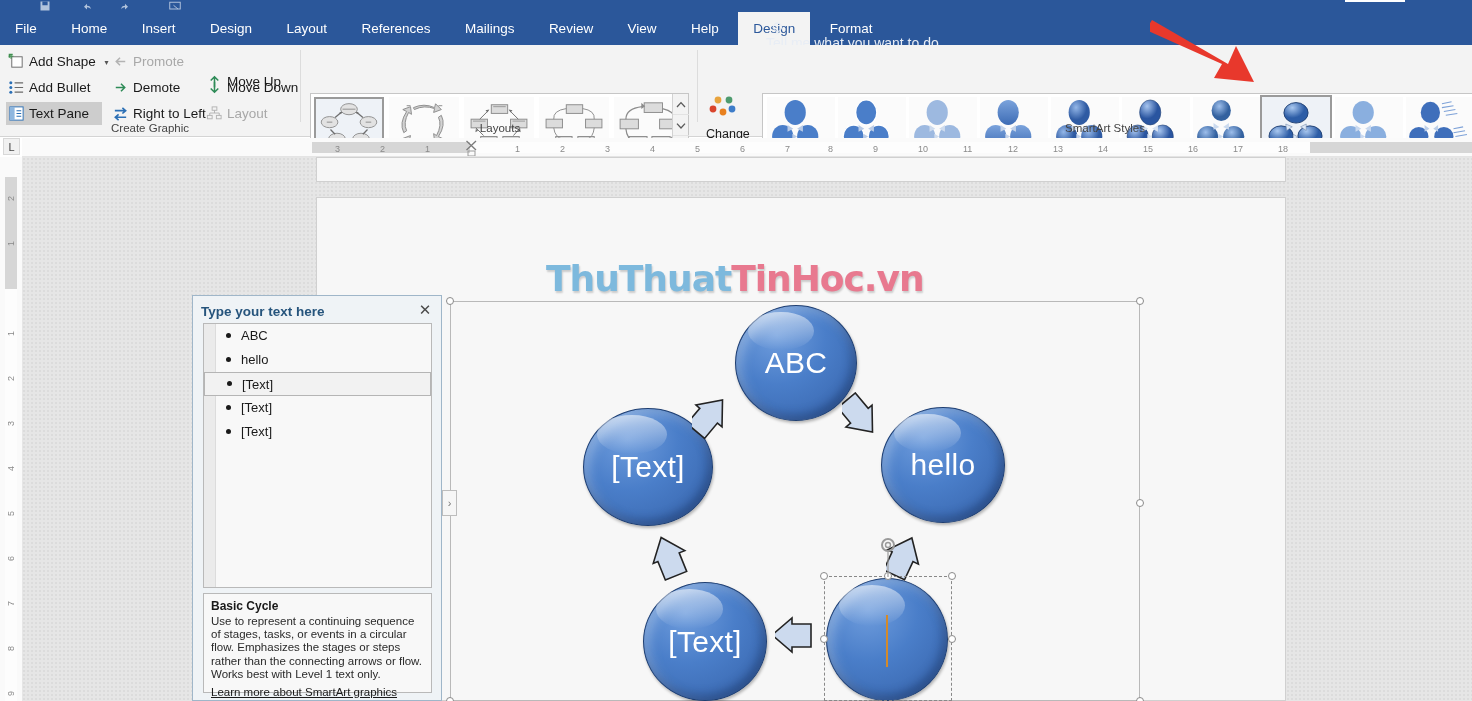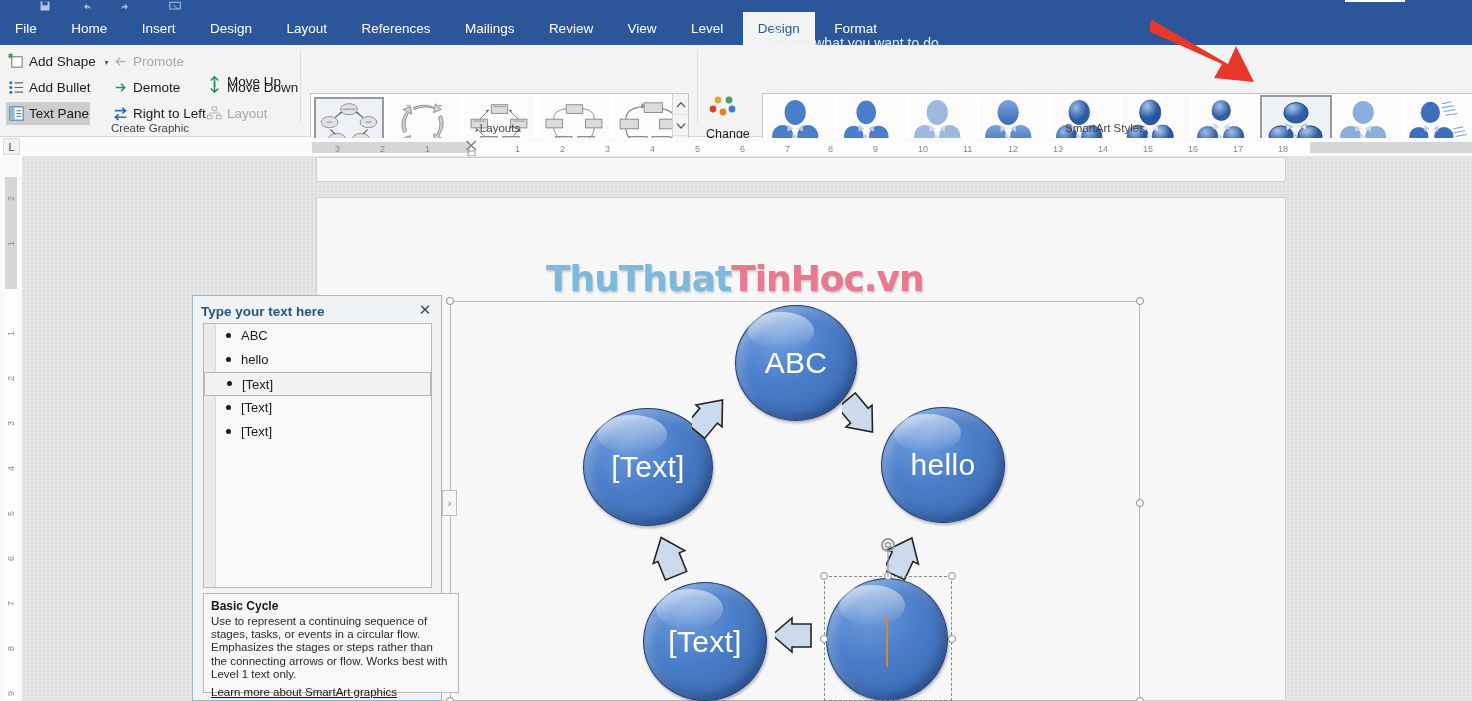--- a/index.html
+++ b/index.html
@@ -197,21 +197,21 @@
   .tp-item.sel { background:#f2f2f2; border:1px solid #b5b5b5; }
   .tp-bullet {
     position:absolute; left:22px; top:9px; width:5px; height:5px;
     border-radius:50%; background:#1a1a1a;
   }
   .tp-gutter {
     position:absolute; left:0; top:0; width:12px; height:100%;
     background:#ebebeb; border-right:1px solid #dcdcdc;
   }
   .tp-desc {
-    position:absolute; left:10px; top:297px; width:256px; height:100px;
+    position:absolute; left:10px; top:297px; width:229px; height:100px;
     background:#f8f8f8; border:1px solid #b9b9b9; padding:5px 7px;
   }
   .tp-desc-title { font-size:12px; font-weight:bold; color:#1a1a1a; margin-bottom:2px;}
   .tp-desc-body { font-size:11.5px; color:#2a2a2a; line-height:13.2px; }
   .tp-link {
     font-size:11.5px; color:#1a1a1a; text-decoration:underline; margin-top:5px;
     display:block;
   }
 
   
@@ -243,21 +243,21 @@
   <div class="tabbar">
     <span class="tab">File</span>
     <span class="tab">Home</span>
     <span class="tab">Insert</span>
     <span class="tab">Design</span>
     <span class="tab">Layout</span>
     <span class="tab">References</span>
     <span class="tab">Mailings</span>
     <span class="tab">Review</span>
     <span class="tab">View</span>
-    <span class="tab">Level</span>
+    <span class="tab">Help</span>
     <span class="tab active">Design</span>
     <span class="tab">Format</span>
 
     <svg class="bulb" viewBox="0 0 16 16">
       <circle cx="8" cy="6" r="4.3" fill="none" stroke="#e8edf5" stroke-width="1.2"></circle>
       <path d="M6.2 11 L9.8 11 M6.6 13 L9.4 13" stroke="#e8edf5" stroke-width="1.2"></path>
     </svg>
     <span class="tellme">Tell me what you want to do</span>
   </div>
 
@@ -276,21 +276,21 @@
     <div class="cgbtn" style="left:6px;  top:31px;">
       <svg class="cgico" viewBox="0 0 18 18">
         <circle cx="3" cy="4" r="1.6" fill="#2b6fb5"></circle>
         <circle cx="3" cy="9" r="1.6" fill="#2b6fb5"></circle>
         <circle cx="3" cy="14" r="1.6" fill="#2b6fb5"></circle>
         <path d="M7 4 H16 M7 9 H16 M7 14 H16" stroke="#6a6a6a" stroke-width="1.3"></path>
       </svg>
       <span>Add Bullet</span>
     </div>
 
-    <div class="cgbtn toggled" style="left:6px;  top:57px; padding-right:1px;">
+    <div class="cgbtn toggled" style="left:6px;  top:57px; padding-right:13px;">
       <svg class="cgico" viewBox="0 0 18 18">
         <rect x="2" y="2" width="14" height="14" fill="#fff" stroke="#2b6fb5"></rect>
         <rect x="2" y="2" width="5" height="14" fill="#8fb7df"></rect>
         <path d="M9 6 H14 M9 9 H14 M9 12 H14" stroke="#2b6fb5" stroke-width="1.1"></path>
       </svg>
       <span>Text Pane</span>
     </div>
 
     <div class="cgbtn disabled" style="left:110px; top:5px;">
       <svg class="cgico" viewBox="0 0 18 18">

